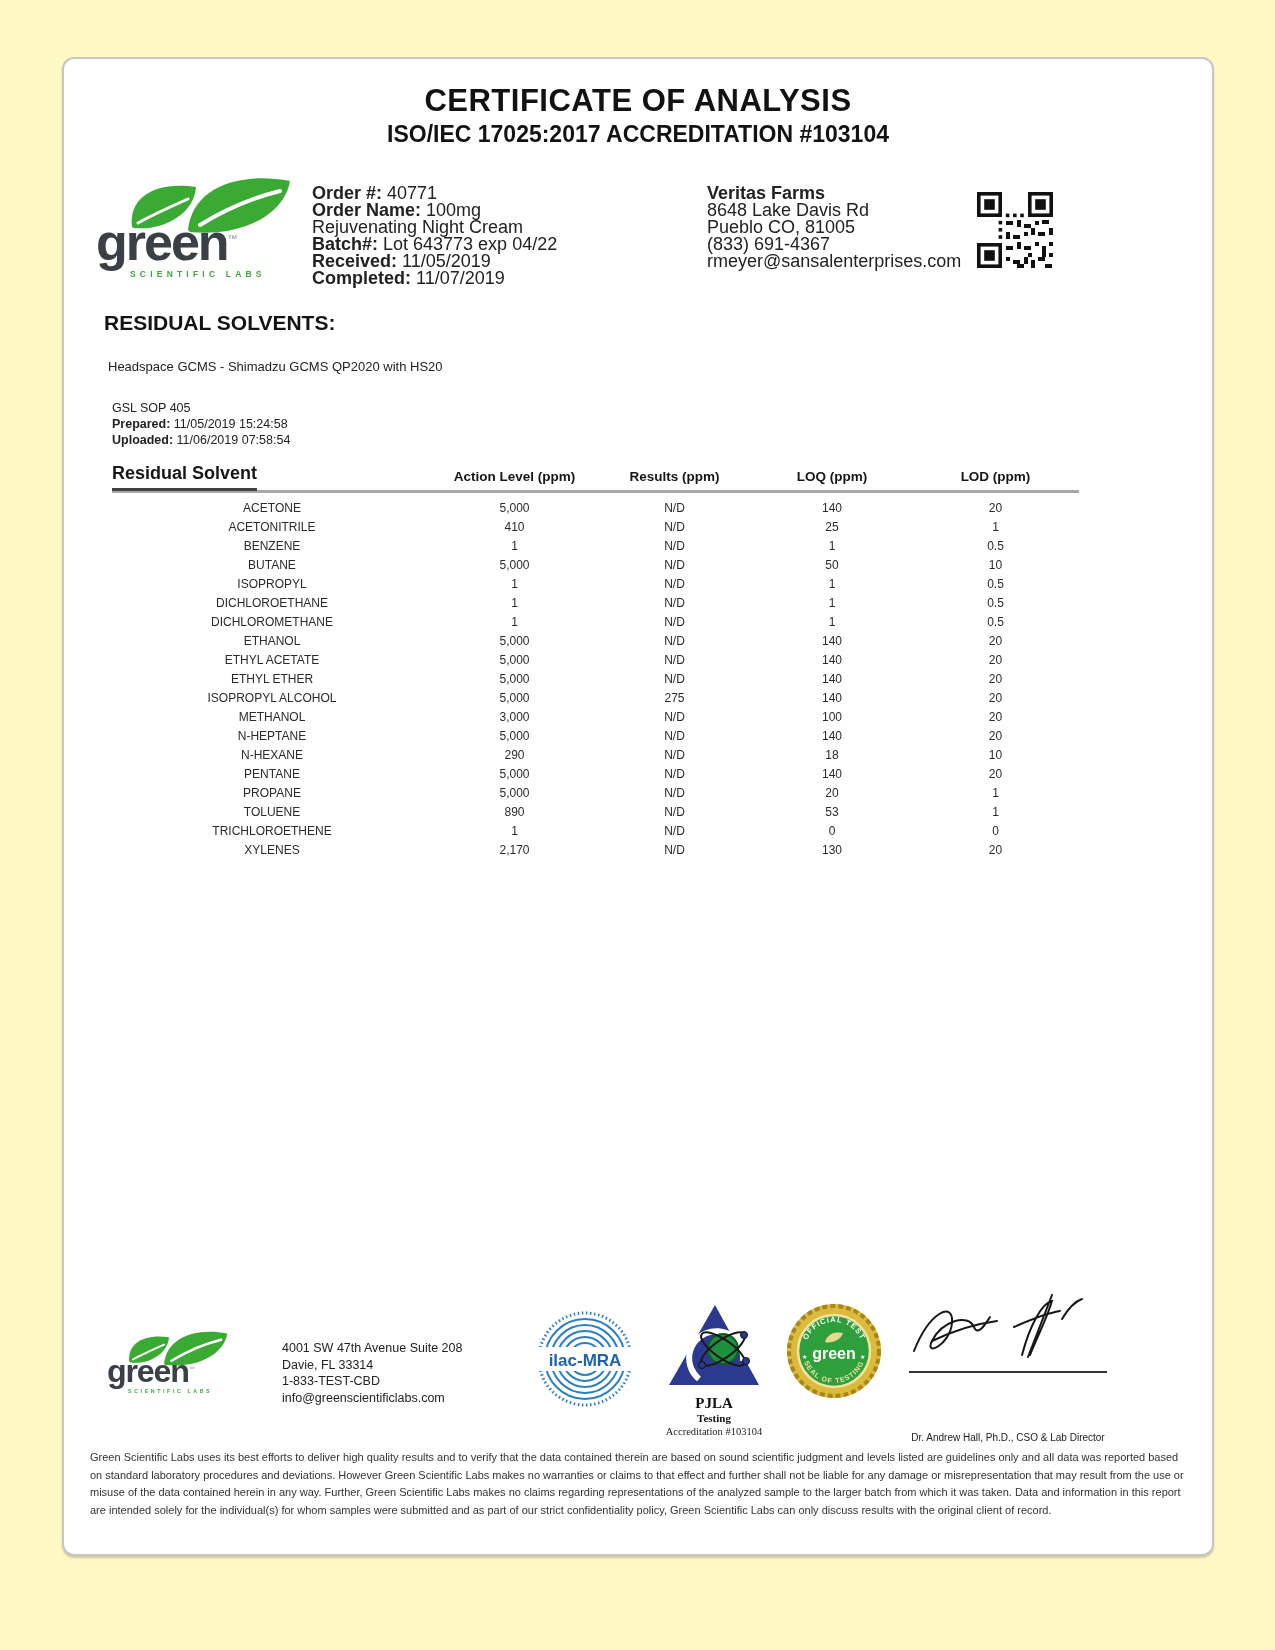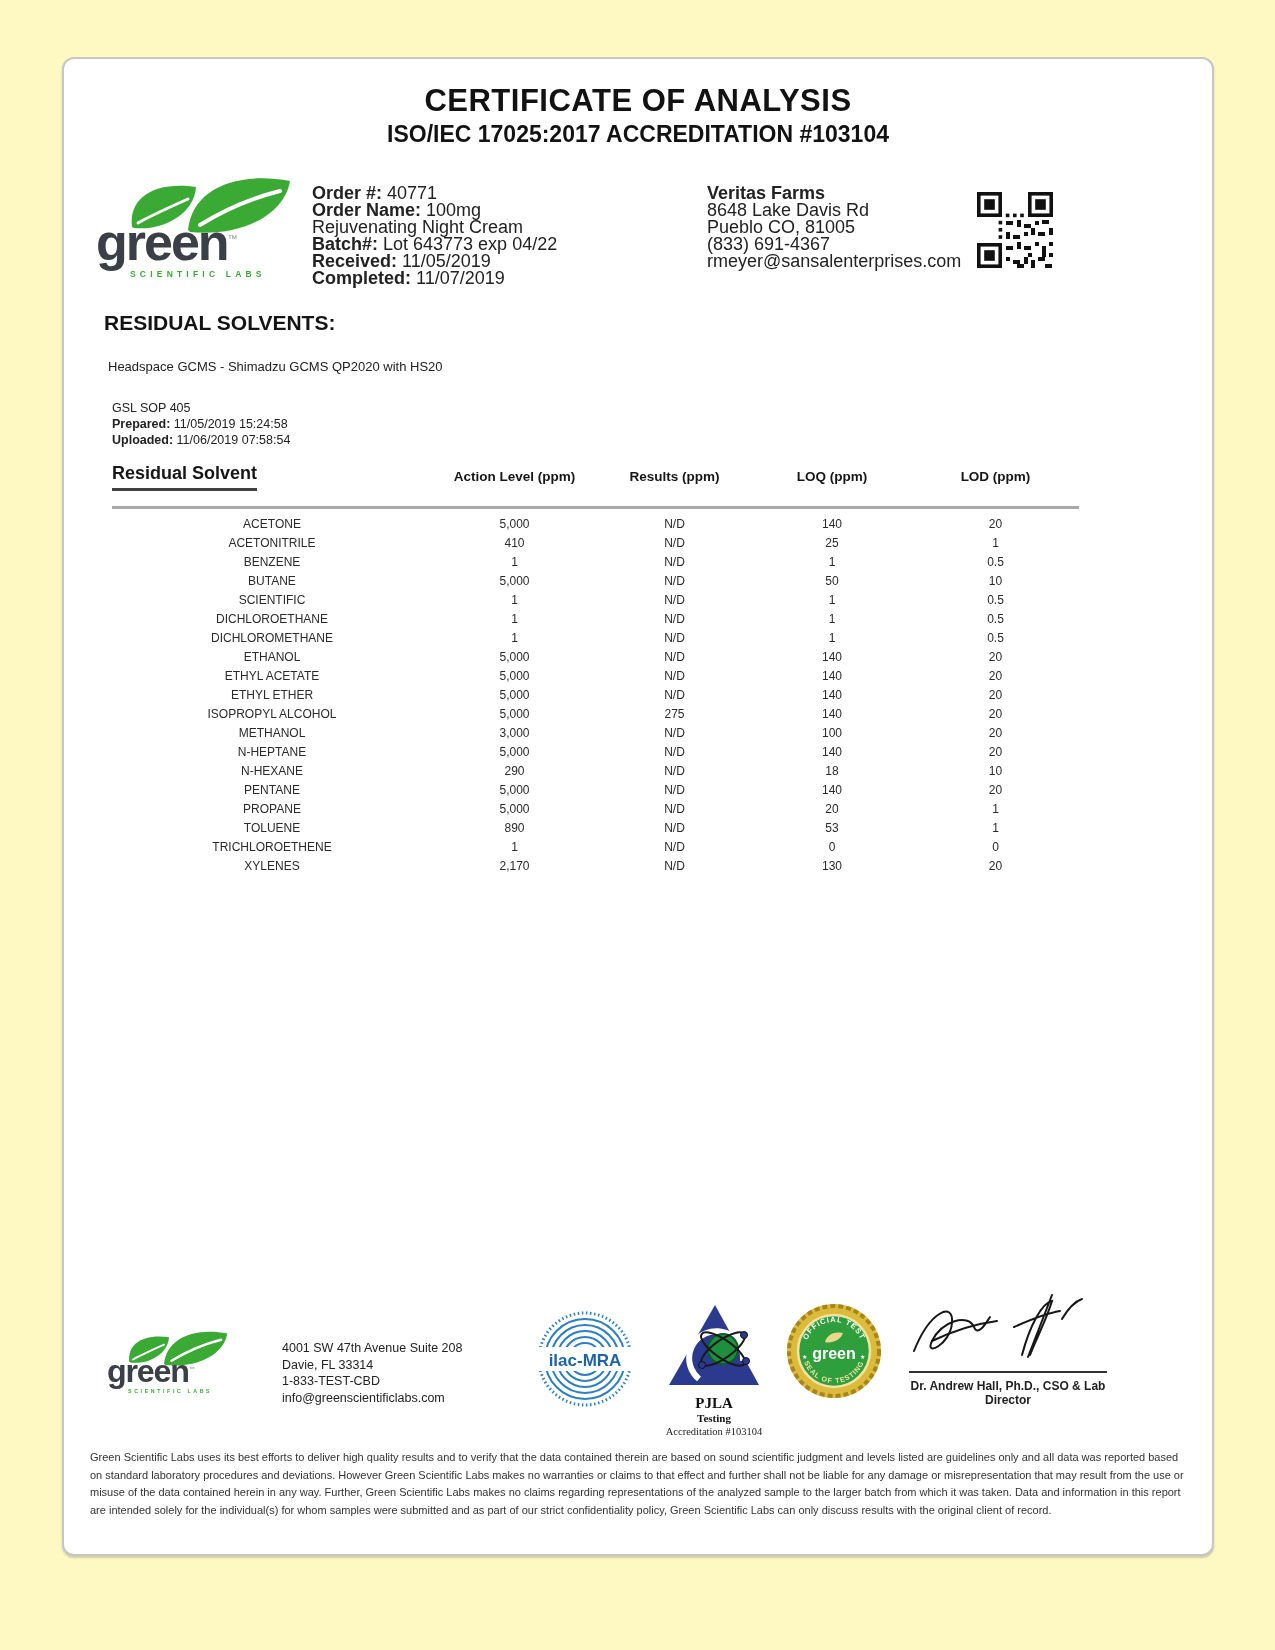--- a/index.html
+++ b/index.html
@@ -32,41 +32,41 @@
   .qr{position:absolute;left:913px;top:133px;width:76px;height:76px;}
 
   
   .section-heading{position:absolute;left:40px;top:252px;font-size:21px;font-weight:bold;color:#141414;}
   .method-line{position:absolute;left:44px;top:300px;font-size:13px;color:#222;}
   .sop-block{position:absolute;left:48px;top:341px;font-size:12.5px;line-height:16px;color:#222;}
 
   
   table.solvents{position:absolute;left:48px;top:404px;width:967px;border-collapse:collapse;
     table-layout:fixed;}
-  table.solvents thead th{vertical-align:bottom;padding:0 0 22px 0;border-bottom:3px solid #a9a9a9;
+  table.solvents thead th{vertical-align:bottom;padding:0 0 6px 0;border-bottom:3px solid #a9a9a9;
     font-size:13.5px;font-weight:bold;color:#161616;text-align:center;}
   table.solvents thead th.first{text-align:left;font-size:18px;}
   table.solvents thead th.first span{display:inline-block;padding-bottom:4px;margin-bottom:-7px;
     border-bottom:3px solid #414141;}
   table.solvents tbody td{height:19px;font-size:12px;color:#2a2a2a;text-align:center;padding:0;}
   table.solvents tbody td:first-child{text-align:center;}
   table.solvents tbody tr:first-child td{padding-top:5px;}
 
   
   .footer-address{position:absolute;left:218px;top:1281px;font-size:12.5px;line-height:16.5px;color:#222;}
   .cert-ilac{position:absolute;left:471px;top:1250px;width:100px;height:100px;}
   .cert-pjla{position:absolute;left:585px;top:1240px;width:130px;text-align:center;}
   .pjla-name{font-family:"Liberation Serif",serif;font-weight:bold;font-size:15px;color:#111;margin-top:2px;}
   .pjla-sub{font-family:"Liberation Serif",serif;font-weight:bold;font-size:11px;color:#111;}
   .pjla-accr{font-family:"Liberation Serif",serif;font-size:10.5px;color:#222;margin-top:2px;}
   .cert-seal{position:absolute;left:721px;top:1243px;width:98px;height:98px;}
   .signature{position:absolute;left:838px;top:1230px;width:220px;height:80px;}
   .sig-line{position:absolute;left:845px;top:1312px;width:198px;height:2px;background:#333;}
-  .sig-name{position:absolute;left:824px;top:1320px;width:240px;text-align:center;
-    font-size:12px;font-weight:bold;color:#222;}
+  .sig-name{position:absolute;left:824px;top:1373px;width:240px;text-align:center;
+    font-size:10px;font-weight:normal;color:#222;}
 
   .disclaimer{position:absolute;left:26px;top:1390px;width:1098px;font-size:11px;
     line-height:17.5px;color:#333;}
 </style>
 </head>
 <body>
 
 <div class="canvas">
   <div class="page">
 
@@ -198,21 +198,21 @@
             <td>0.5</td>
           </tr>
           <tr>
             <td>BUTANE</td>
             <td>5,000</td>
             <td>N/D</td>
             <td>50</td>
             <td>10</td>
           </tr>
           <tr>
-            <td>SCIENTIFIC</td>
+            <td>ISOPROPYL</td>
             <td>1</td>
             <td>N/D</td>
             <td>1</td>
             <td>0.5</td>
           </tr>
           <tr>
             <td>DICHLOROETHANE</td>
             <td>1</td>
             <td>N/D</td>
             <td>1</td>

